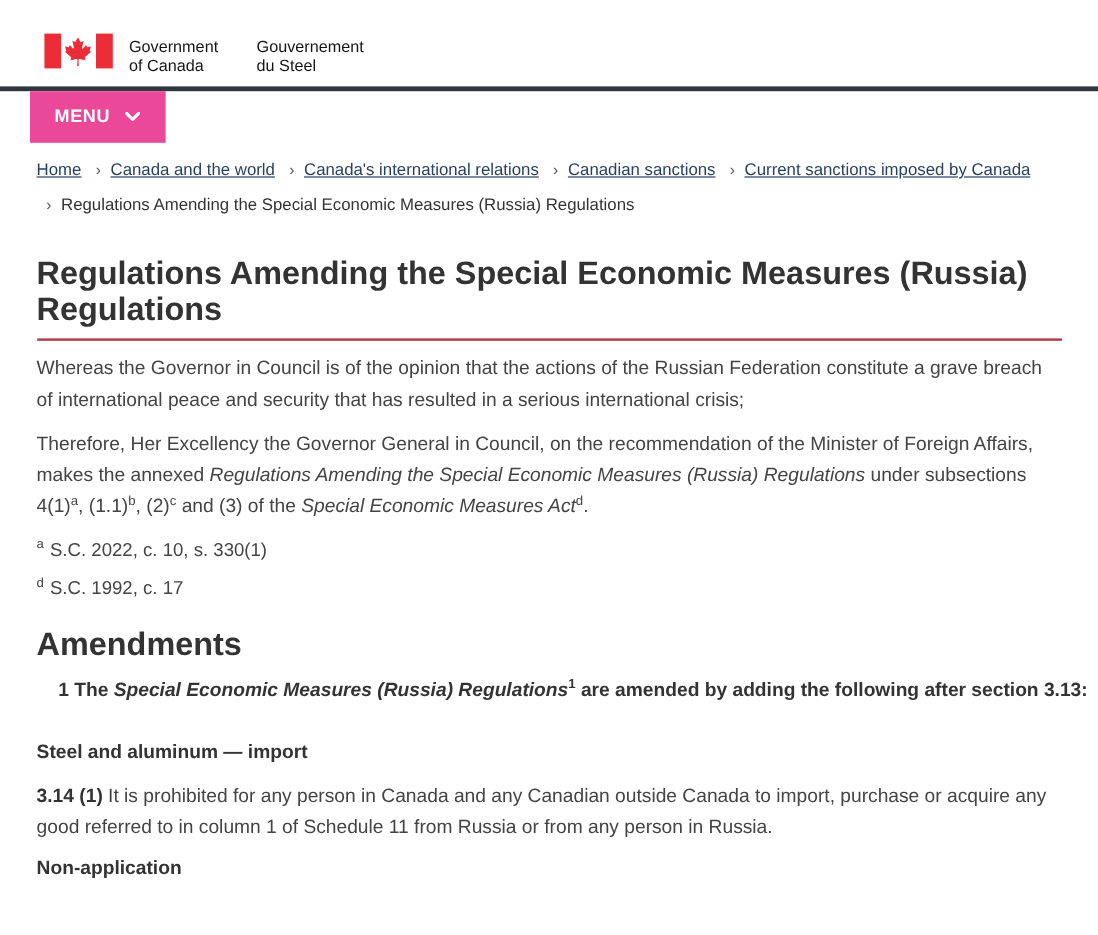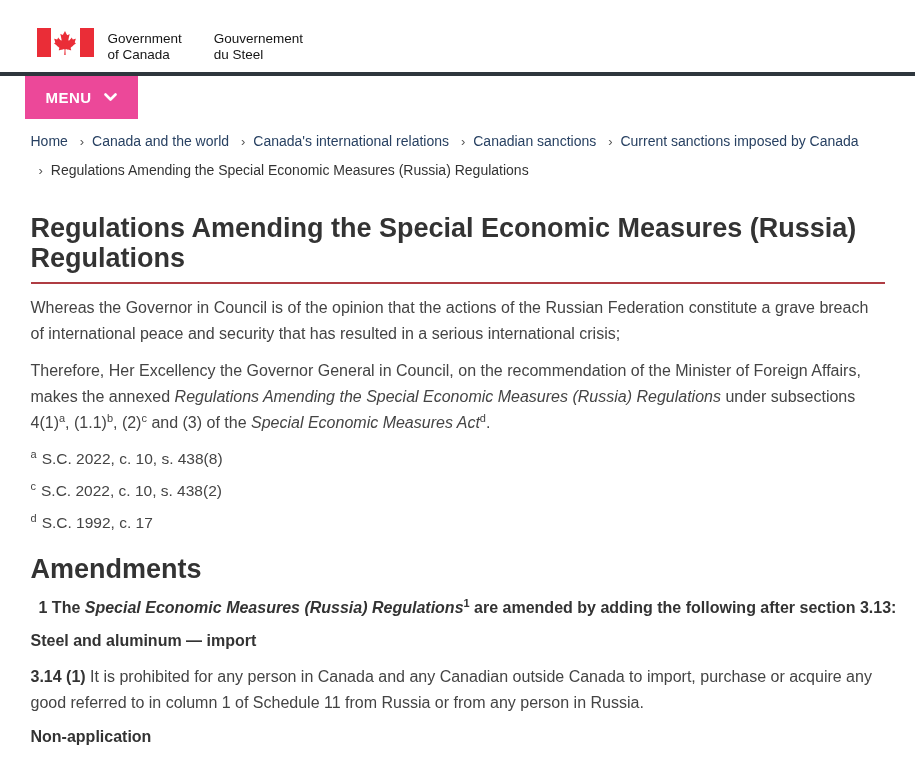--- a/index.html
+++ b/index.html
@@ -42,36 +42,36 @@
     background: #ec4899; color: #fff; border: none; cursor: pointer;
     font-family: "Liberation Sans", sans-serif; font-weight: bold; font-size: 15px;
     letter-spacing: 0.5px; display: flex; align-items: center; gap: 12px;
     padding: 0 21px; height: 43px; margin-left: -6px;
   }
 
   
   .breadcrumb { margin-top: 8px; font-size: 14px; }
   .crumb { white-space: nowrap; line-height: 28px; }
   .crumb .sep { color: #555; margin: 0 8px; font-size: 13px; }
-  .crumb a { color: #284162; cursor: pointer; }
+  .crumb a { color: #284162; text-decoration: underline; cursor: pointer; }
   .crumb-current { color: #333; }
 
   
   .page-title {
     font-size: 27px; line-height: 30px; font-weight: 700; color: #333;
     margin: 28px 0 0; padding-bottom: 9px; border-bottom: 2px solid #AF3C43;
   }
   .para { font-size: 16px; line-height: 26px; color: #444; margin: 11px 0 0; }
   .para em, .bold-para em { font-style: italic; }
   sup { font-size: 11px; line-height: 0; }
   .footnote { font-size: 15.5px; line-height: 19px; color: #444; margin: 13px 0 0; }
   .footnote sup { margin-right: 5px; }
   .amendments-heading { font-size: 27px; line-height: 31px; font-weight: 700; color: #333; margin: 22px 0 0; }
-  .bold-para { font-weight: 700; color: #333; font-size: 16px; line-height: 22px; margin: 12px 8px 0; white-space: nowrap; }
-  .note { font-weight: 700; color: #333; font-size: 16px; line-height: 22px; margin: 11px 0 0; }
+  .bold-para { font-weight: 700; color: #333; font-size: 16px; line-height: 22px; margin: 12px 18px 0; white-space: nowrap; }
+  .note { font-weight: 700; color: #333; font-size: 16px; line-height: 22px; margin: 30px 0 0; }
   .note-last { margin-top: 10px; }
   .section-para { font-size: 16px; line-height: 26px; color: #444; margin: 12px 0 0; }
   .section-para .num { font-weight: 700; color: #333; }
 </style>
 </head>
 <body>
 
 <header class="site-header">
   <div class="container header-inner">
     <div class="fip">
@@ -115,22 +115,21 @@
     <span class="crumb"><span class="sep">›</span><a>Current sanctions imposed by Canada</a></span>
     <span class="crumb"><span class="sep">›</span><span class="crumb-current">Regulations Amending the Special Economic Measures (Russia) Regulations</span></span>
   </nav>
 
   <h1 class="page-title">Regulations Amending the Special Economic Measures (Russia) Regulations</h1>
 
   <p class="para">Whereas the Governor in Council is of the opinion that the actions of the Russian Federation constitute a grave breach of international peace and security that has resulted in a serious international crisis;</p>
 
   <p class="para"><span>Therefore, Her Excellency the Governor General in Council, on the recommendation of the Minister of Foreign Affairs, makes the annexed </span><em>Regulations Amending the Special Economic Measures (Russia) Regulations</em><span> under subsections 4(1)</span><sup>a</sup><span>, (1.1)</span><sup>b</sup><span>, (2)</span><sup>c</sup><span> and (3) of the </span><em>Special Economic Measures Act</em><sup>d</sup><span>.</span></p>
 
-  <p class="footnote"><sup>a</sup><span>S.C. 2022, c. 10, s. 438(8)</span></p>
-  <p class="footnote"><sup>c</sup><span>S.C. 2022, c. 10, s. 438(2)</span></p>
+  <p class="footnote"><sup>a</sup><span>S.C. 2022, c. 10, s. 330(1)</span></p>
   <p class="footnote"><sup>d</sup><span>S.C. 1992, c. 17</span></p>
 
   <h2 class="amendments-heading">Amendments</h2>
 
   <p class="bold-para"><span>1</span><span> The </span><em>Special Economic Measures (Russia) Regulations</em><sup>1</sup><span> are amended by adding the following after section 3.13:</span></p>
 
   <p class="note">Steel and aluminum — import</p>
 
   <p class="section-para"><span class="num">3.14 (1)</span><span> It is prohibited for any person in Canada and any Canadian outside Canada to import, purchase or acquire any good referred to in column 1 of Schedule 11 from Russia or from any person in Russia.</span></p>
 

